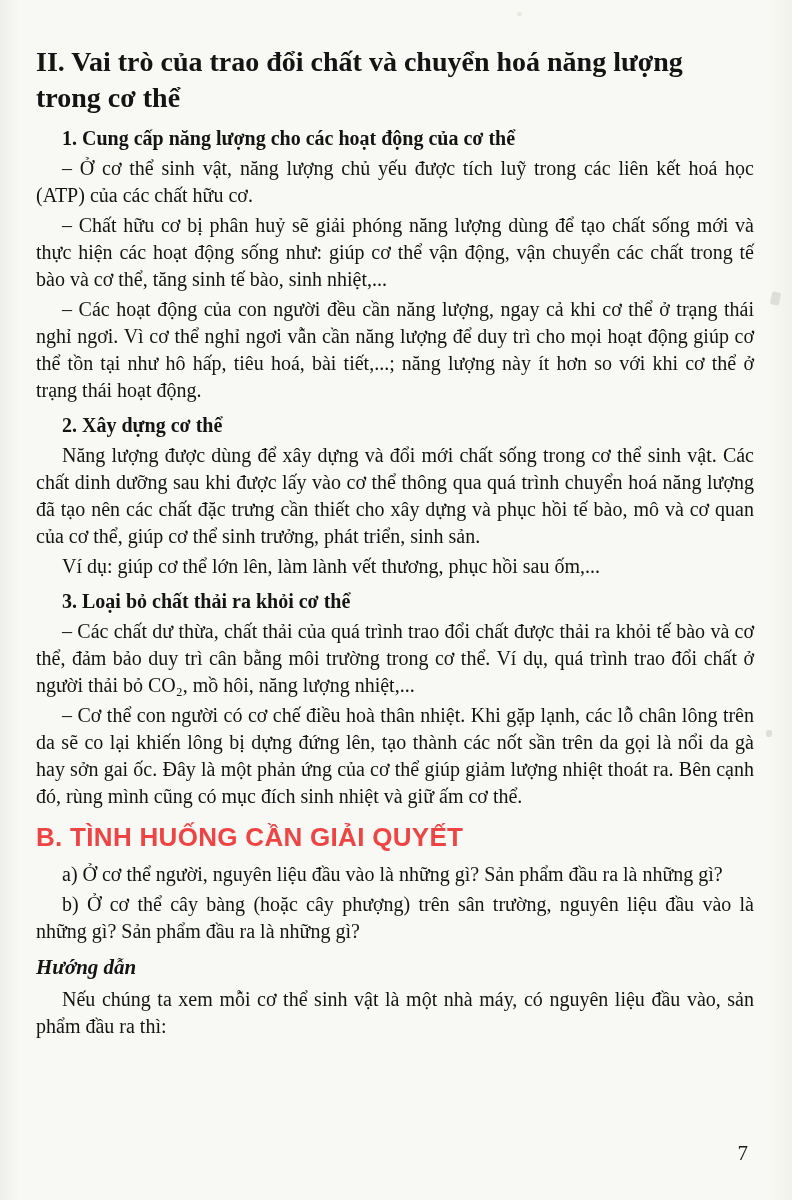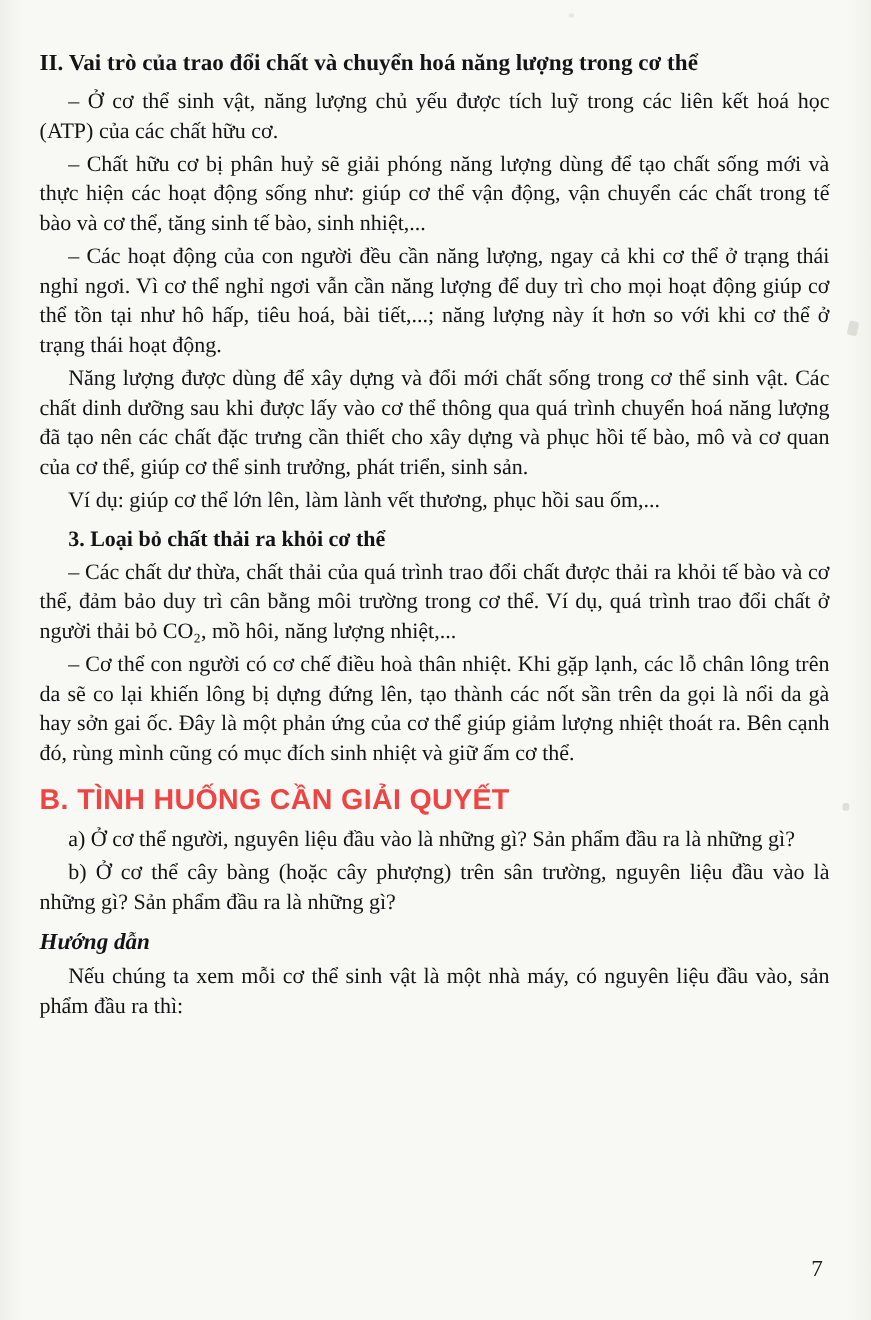--- a/index.html
+++ b/index.html
@@ -10,21 +10,21 @@
     position: relative;
     overflow: hidden;
     background: linear-gradient(90deg, #eeeeea 0, #f8f8f4 2.5%, #f8f8f4 97%, #f1f1ec 100%);
     font-family: "Liberation Serif", "DejaVu Serif", serif;
     color: #141414;
   }
   .page-inner {
     padding: 44px 38px 0 36px;
   }
   .section-title {
-    font-size: 21px;
+    font-size: 28px;
     font-weight: bold;
     line-height: 1.3;
     margin: 0 0 8px 0;
   }
   .sub-heading {
     font-size: 20px;
     font-weight: bold;
     line-height: 27px;
     margin: 8px 0 1px 0;
     text-indent: 26px;
@@ -71,26 +71,28 @@
   .artifact-3 { right: 270px; top: 12px; width: 5px; height: 4px; opacity: 0.4; }
 </style>
 </head>
 <body>
 
 <div class="page-inner">
 
   <h1 class="section-title">II. Vai trò của trao đổi chất và chuyển hoá năng lượng trong cơ thể</h1>
 
   <section>
+    <h2 class="sub-heading">1. Cung cấp năng lượng cho các hoạt động của cơ thể</h2>
     <p class="para">– Ở cơ thể sinh vật, năng lượng chủ yếu được tích luỹ trong các liên kết hoá học (ATP) của các chất hữu cơ.</p>
     <p class="para">– Chất hữu cơ bị phân huỷ sẽ giải phóng năng lượng dùng để tạo chất sống mới và thực hiện các hoạt động sống như: giúp cơ thể vận động, vận chuyển các chất trong tế bào và cơ thể, tăng sinh tế bào, sinh nhiệt,...</p>
     <p class="para">– Các hoạt động của con người đều cần năng lượng, ngay cả khi cơ thể ở trạng thái nghỉ ngơi. Vì cơ thể nghỉ ngơi vẫn cần năng lượng để duy trì cho mọi hoạt động giúp cơ thể tồn tại như hô hấp, tiêu hoá, bài tiết,...; năng lượng này ít hơn so với khi cơ thể ở trạng thái hoạt động.</p>
   </section>
 
   <section>
+    <h2 class="sub-heading">2. Xây dựng cơ thể</h2>
     <p class="para">Năng lượng được dùng để xây dựng và đổi mới chất sống trong cơ thể sinh vật. Các chất dinh dưỡng sau khi được lấy vào cơ thể thông qua quá trình chuyển hoá năng lượng đã tạo nên các chất đặc trưng cần thiết cho xây dựng và phục hồi tế bào, mô và cơ quan của cơ thể, giúp cơ thể sinh trưởng, phát triển, sinh sản.</p>
     <p class="para">Ví dụ: giúp cơ thể lớn lên, làm lành vết thương, phục hồi sau ốm,...</p>
   </section>
 
   <section>
     <h2 class="sub-heading">3. Loại bỏ chất thải ra khỏi cơ thể</h2>
     <p class="para">– Các chất dư thừa, chất thải của quá trình trao đổi chất được thải ra khỏi tế bào và cơ thể, đảm bảo duy trì cân bằng môi trường trong cơ thể. Ví dụ, quá trình trao đổi chất ở người thải bỏ CO₂, mồ hôi, năng lượng nhiệt,...</p>
     <p class="para">– Cơ thể con người có cơ chế điều hoà thân nhiệt. Khi gặp lạnh, các lỗ chân lông trên da sẽ co lại khiến lông bị dựng đứng lên, tạo thành các nốt sần trên da gọi là nổi da gà hay sởn gai ốc. Đây là một phản ứng của cơ thể giúp giảm lượng nhiệt thoát ra. Bên cạnh đó, rùng mình cũng có mục đích sinh nhiệt và giữ ấm cơ thể.</p>
   </section>
 

